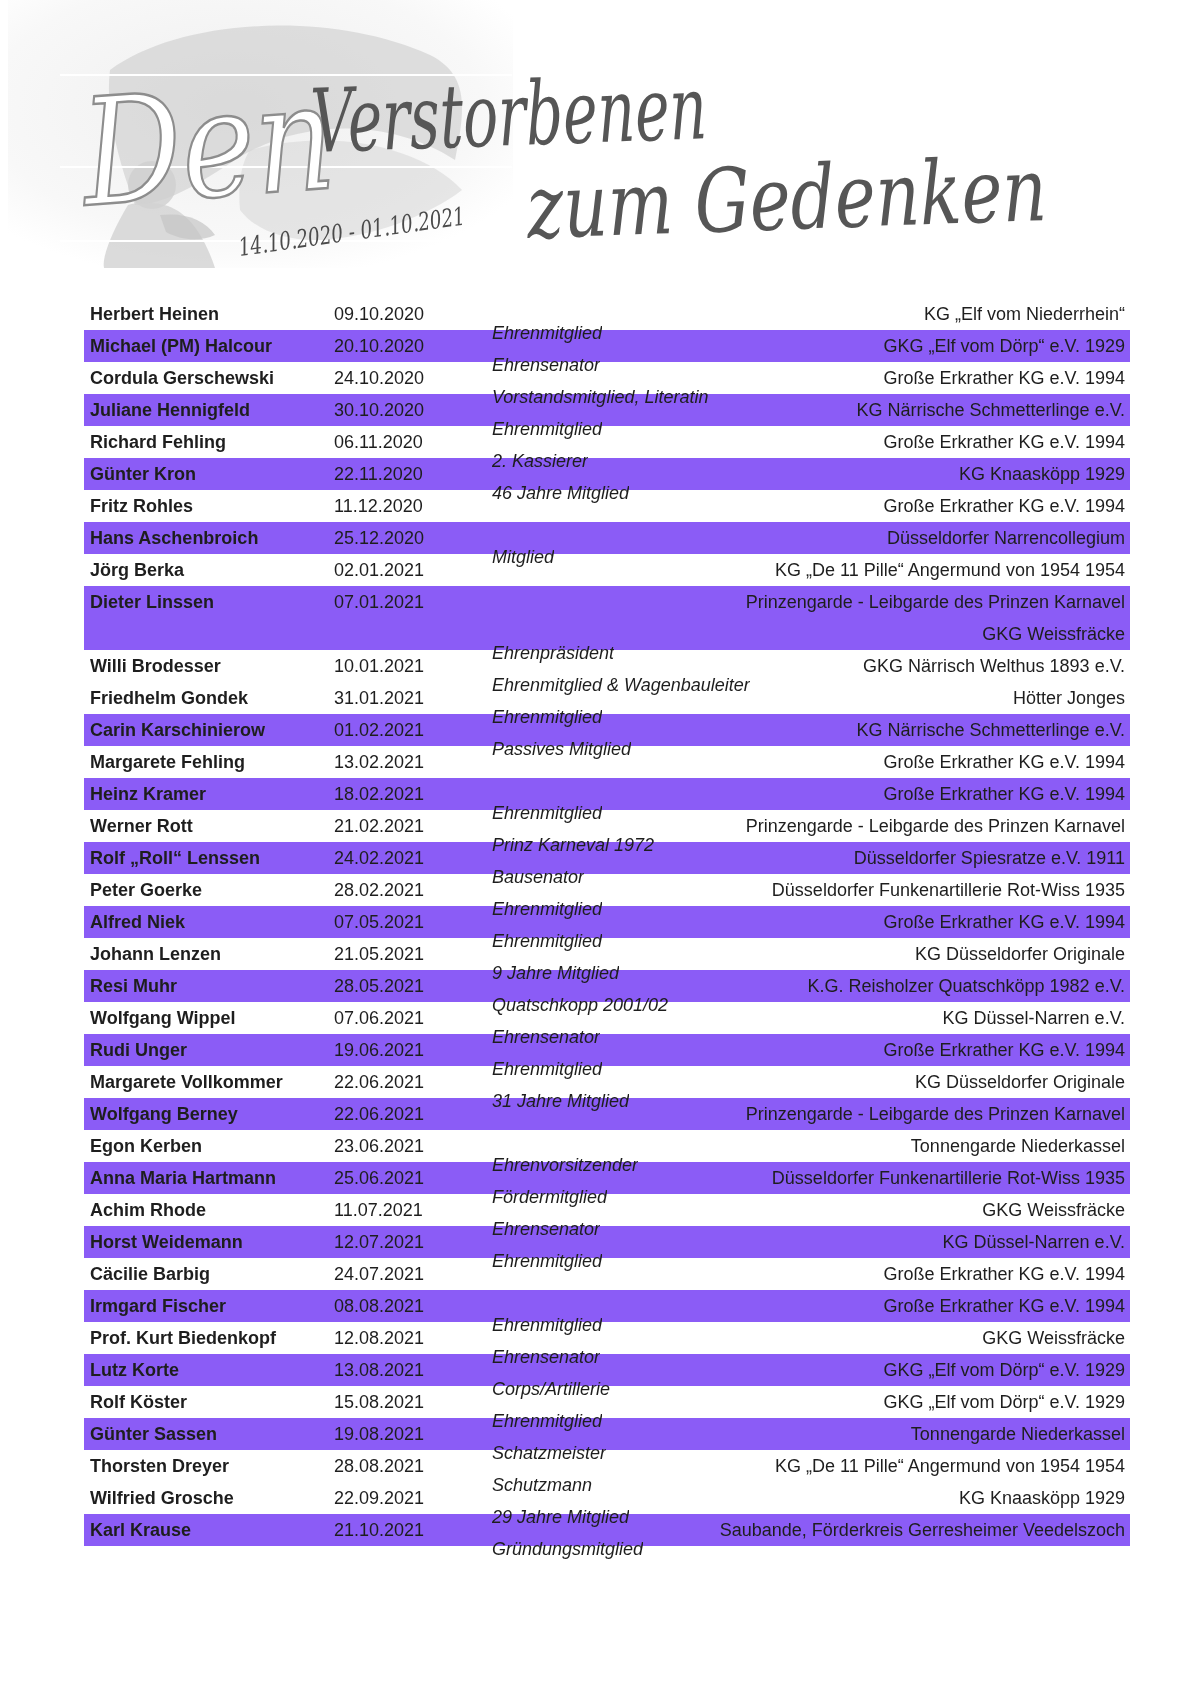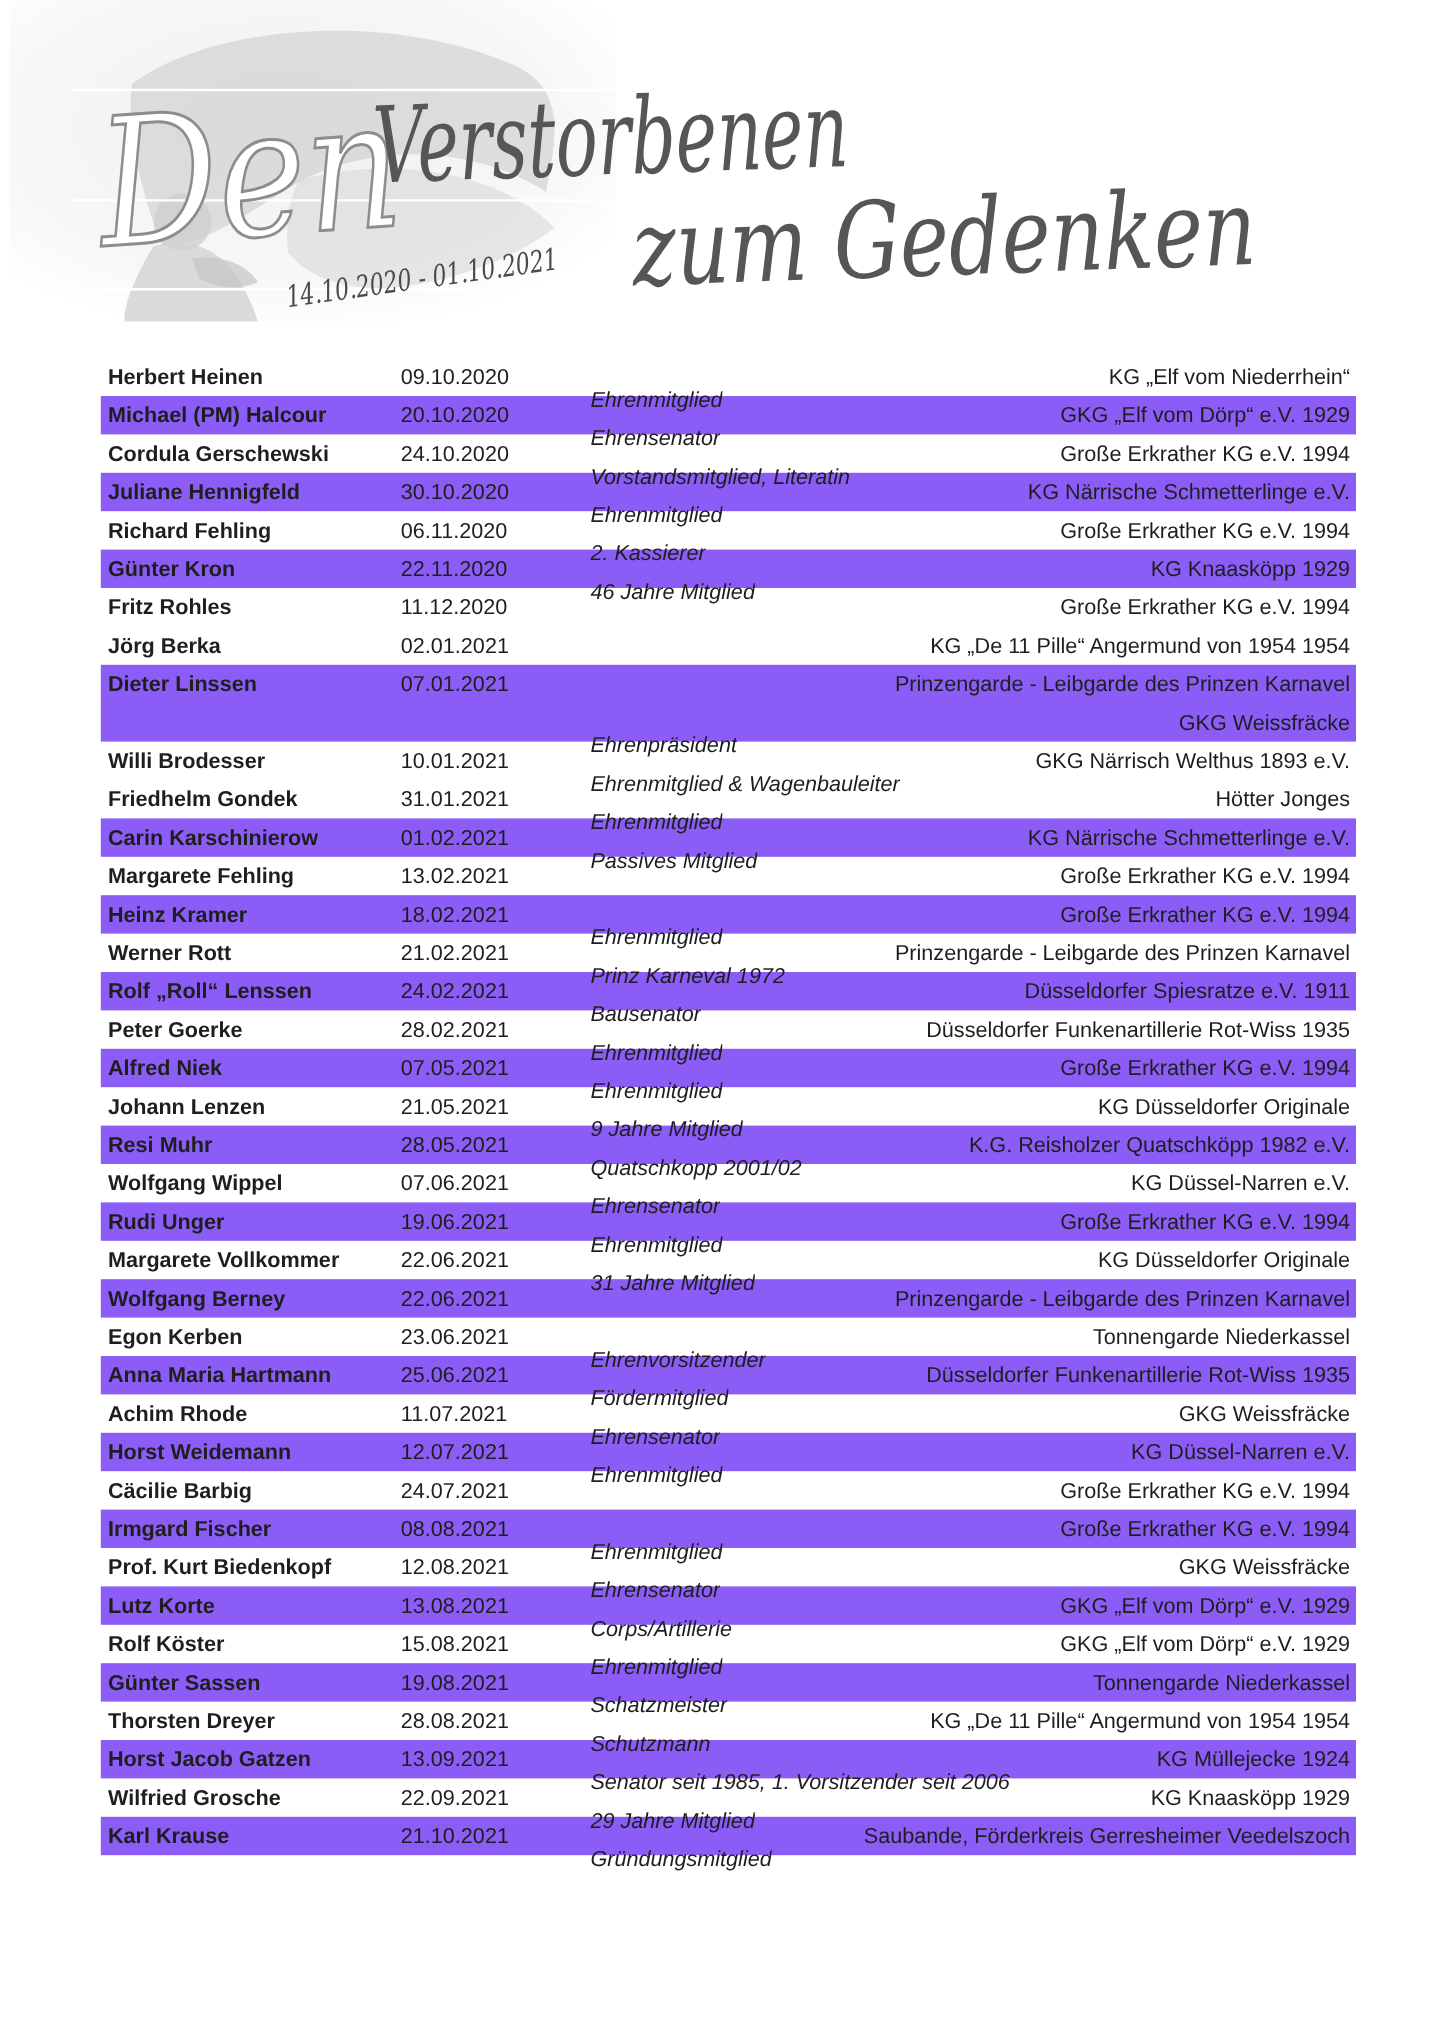--- a/index.html
+++ b/index.html
@@ -122,20 +122,28 @@
         </div>
       </div>
       <div class="trow">
         <div class="tline">
           <div class="c-name">Fritz Rohles</div>
           <div class="c-date">11.12.2020</div>
           <div class="c-role"></div>
           <div class="c-club">Große Erkrather KG e.V. 1994</div>
         </div>
       </div>
+      <div class="trow shaded">
+        <div class="tline">
+          <div class="c-name">Hans Aschenbroich</div>
+          <div class="c-date">25.12.2020</div>
+          <div class="c-role">Mitglied</div>
+          <div class="c-club">Düsseldorfer Narrencollegium</div>
+        </div>
+      </div>
       <div class="trow">
         <div class="tline">
           <div class="c-name">Jörg Berka</div>
           <div class="c-date">02.01.2021</div>
           <div class="c-role"></div>
           <div class="c-club">KG „De 11 Pille“ Angermund von 1954 1954</div>
         </div>
       </div>
       <div class="trow shaded">
         <div class="tline">
@@ -352,28 +360,20 @@
         </div>
       </div>
       <div class="trow">
         <div class="tline">
           <div class="c-name">Thorsten Dreyer</div>
           <div class="c-date">28.08.2021</div>
           <div class="c-role">Schutzmann</div>
           <div class="c-club">KG „De 11 Pille“ Angermund von 1954 1954</div>
         </div>
       </div>
-      <div class="trow shaded">
-        <div class="tline">
-          <div class="c-name">Horst Jacob Gatzen</div>
-          <div class="c-date">13.09.2021</div>
-          <div class="c-role">Senator seit 1985, 1. Vorsitzender seit 2006</div>
-          <div class="c-club">KG Müllejecke 1924</div>
-        </div>
-      </div>
       <div class="trow">
         <div class="tline">
           <div class="c-name">Wilfried Grosche</div>
           <div class="c-date">22.09.2021</div>
           <div class="c-role">29 Jahre Mitglied</div>
           <div class="c-club">KG Knaasköpp 1929</div>
         </div>
       </div>
       <div class="trow shaded">
         <div class="tline">

